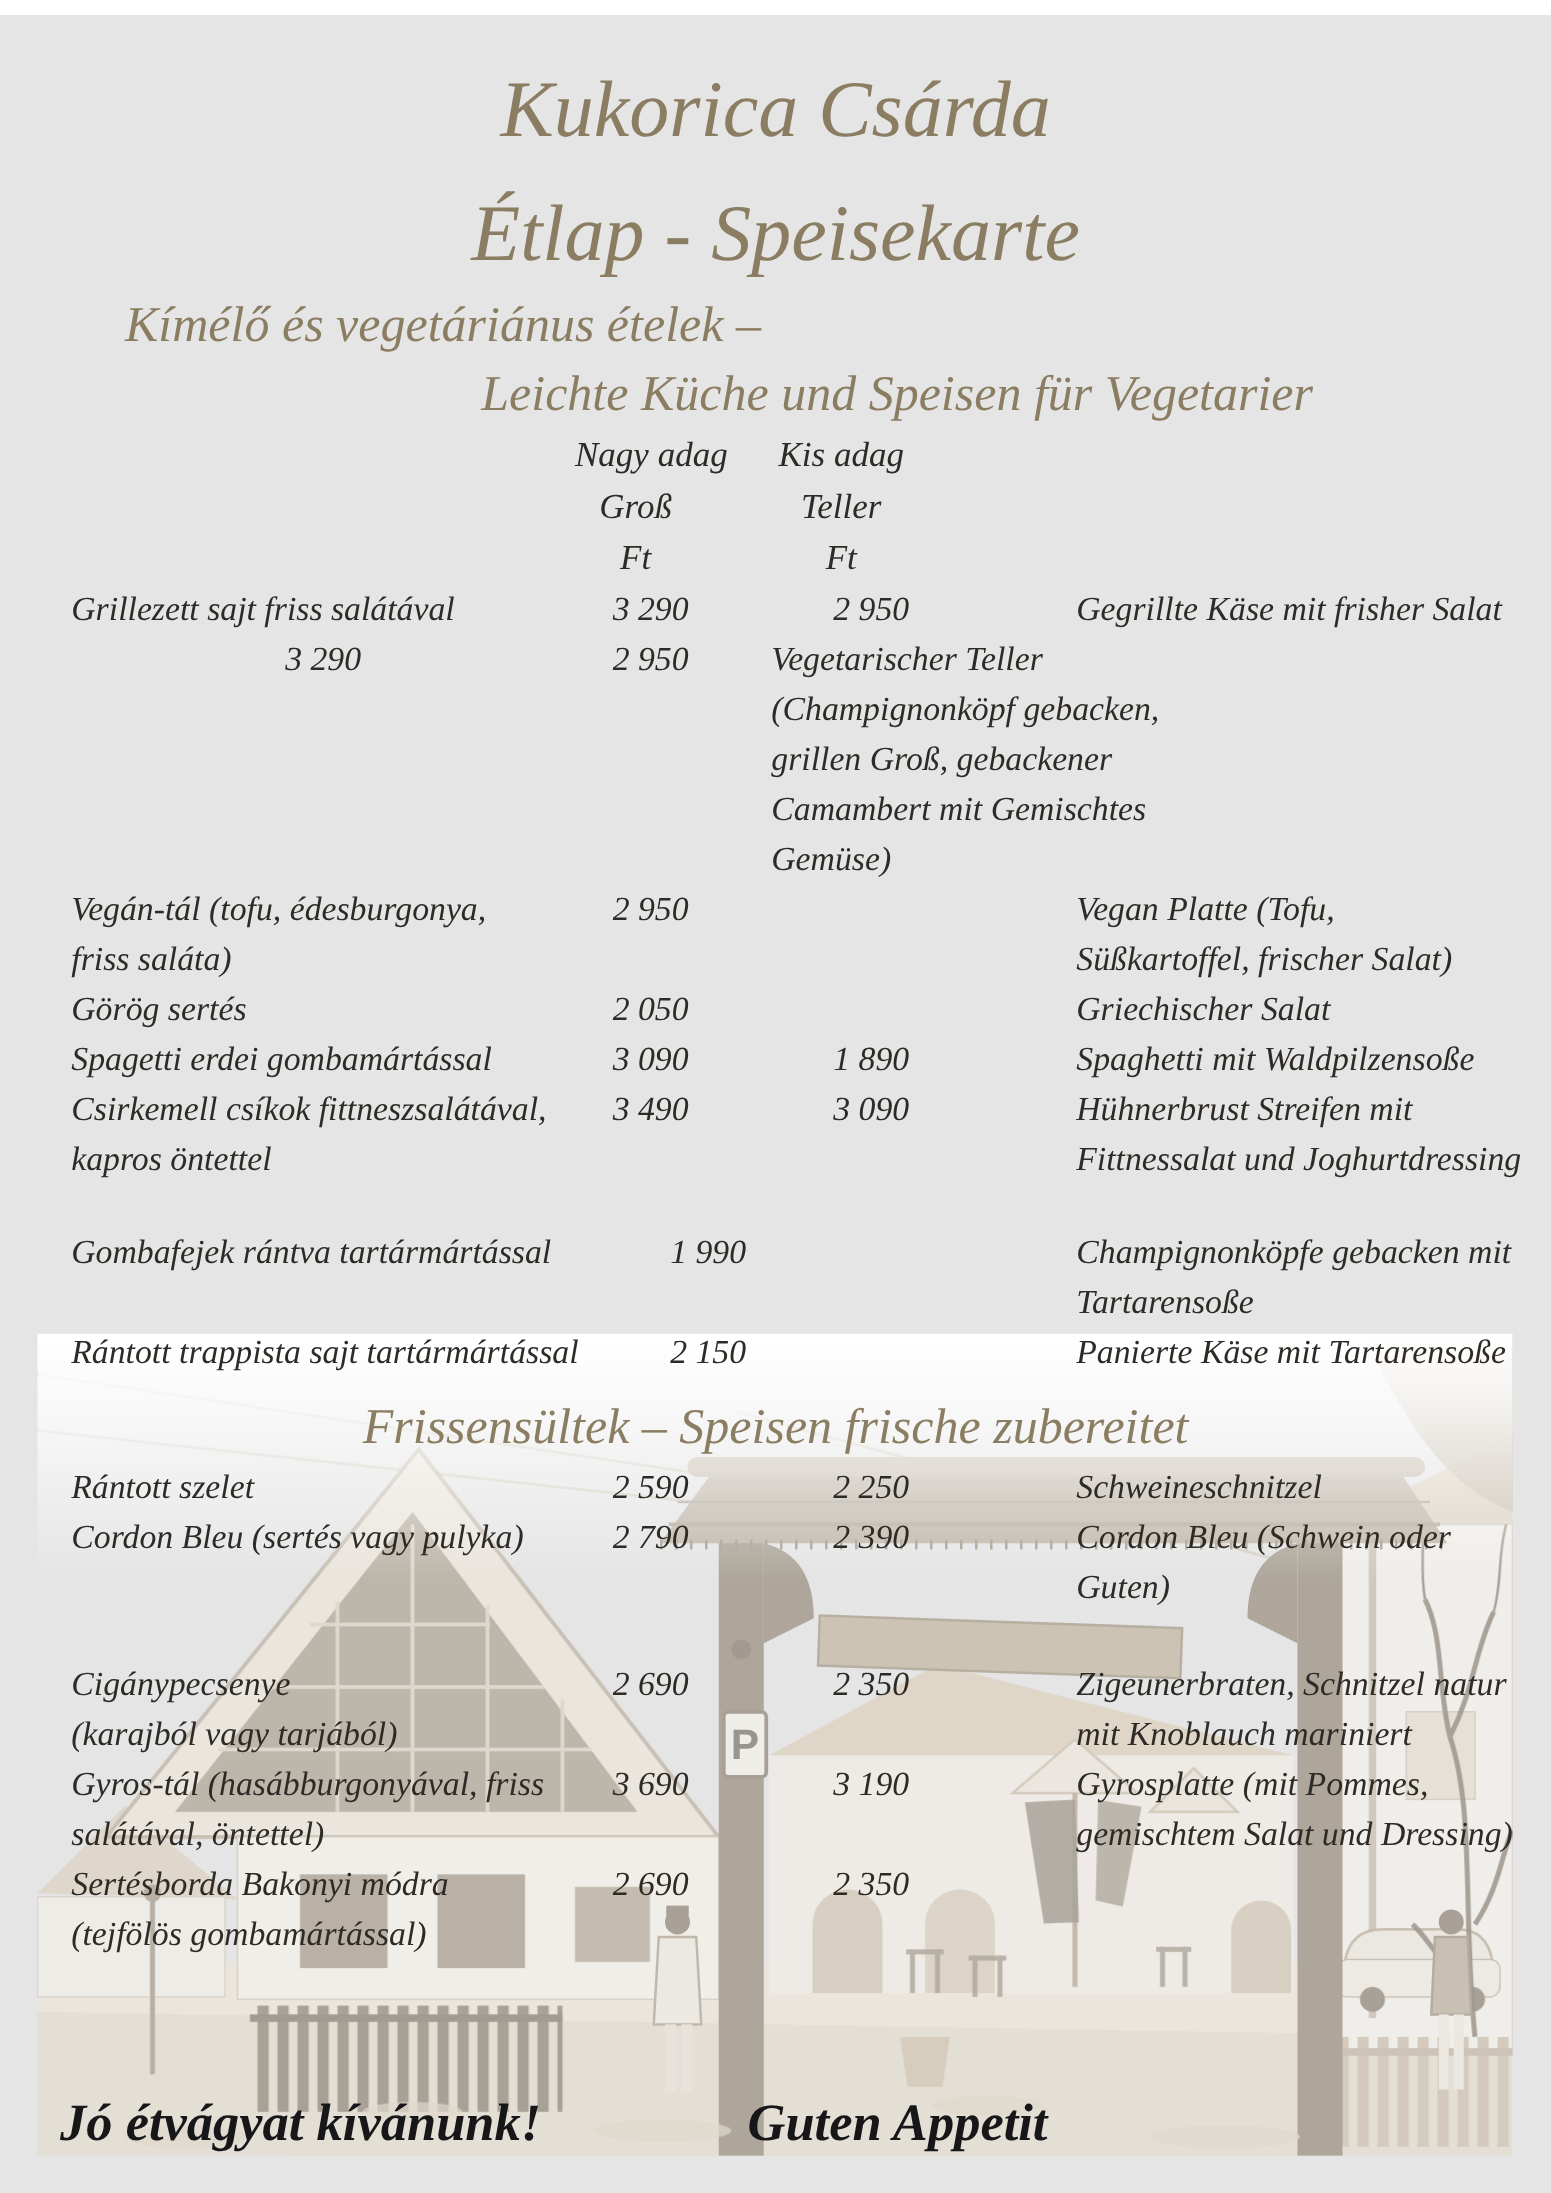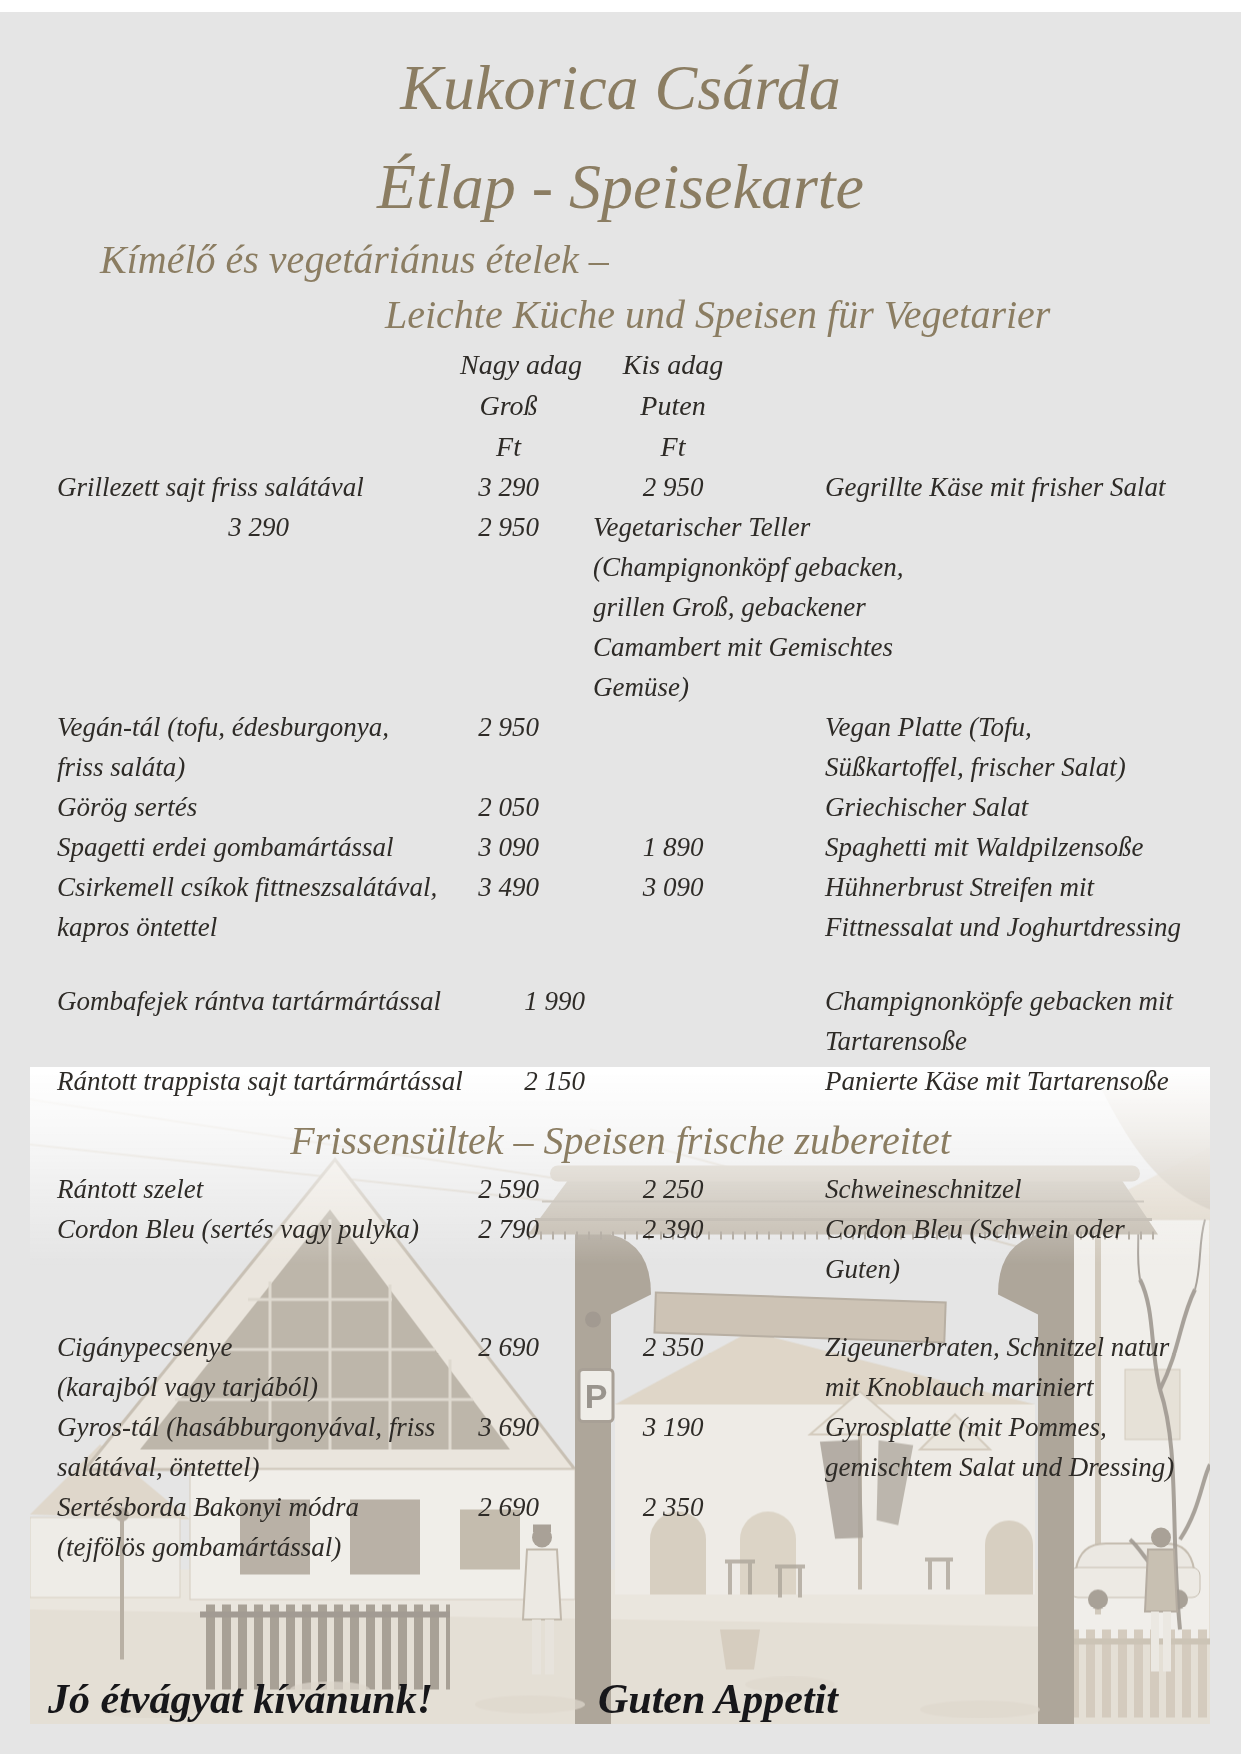--- a/index.html
+++ b/index.html
@@ -20,21 +20,21 @@
   .content { position:relative; z-index:1; }
   .script-tan { color:#8b7d62; }
   .title-1 { margin-top:38px; font-size:64px; line-height:76px; text-align:center; white-space:nowrap; }
   .title-2 { margin-top:20px; font-size:64px; line-height:82px; text-align:center; white-space:nowrap; }
   .sec1-hu { margin-top:6px; padding-left:100px; font-size:40px; line-height:52px; white-space:nowrap; }
   .sec1-de { padding-left:385px; font-size:40px; line-height:58px; white-space:nowrap; }
   .sec2-heading { margin-top:12px; font-size:40px; line-height:56px; text-align:center; white-space:nowrap; }
 
   .grid-row { display:grid; grid-template-columns:403px 97px 232px auto; padding-left:57px; padding-right:20px; }
   .ph-cell { text-align:center; white-space:nowrap; line-height:41px; font-size:28px; }
-  .menu-row { display:grid; grid-template-columns:403px 97px 232px auto; padding-left:57px; padding-right:20px; font-size:27px; }
+  .menu-row { display:grid; grid-template-columns:403px 97px 232px auto; padding-left:57px; padding-right:20px; font-size:27px;gap:12px; }
   .cell { align-self:start; }
   .line { white-space:nowrap; line-height:40px; height:40px; }
   .price-large, .price-small { text-align:center; white-space:nowrap; line-height:40px; }
   .name-de { padding-left:36px; }
 
   .s0 .menu-row:nth-child(7) { margin-top:34px; }
   .s0 .menu-row:nth-child(7) .price-large,
   .s0 .menu-row:nth-child(8) .price-large { transform:translateX(46px); }
   .s1 .menu-row:nth-child(3) { margin-top:38px; }
 
@@ -206,21 +206,21 @@
     <div class="price-header">
       <div class="grid-row">
         <div></div>
         <div class="ph-cell">Nagy adag</div>
         <div class="ph-cell">Kis adag</div>
         <div></div>
       </div>
       <div class="grid-row">
         <div></div>
         <div class="ph-cell">Groß</div>
-        <div class="ph-cell">Puten</div>
+        <div class="ph-cell">Teller</div>
         <div></div>
       </div>
       <div class="grid-row">
         <div></div>
         <div class="ph-cell">Ft</div>
         <div class="ph-cell">Ft</div>
         <div></div>
       </div>
     </div>
 

